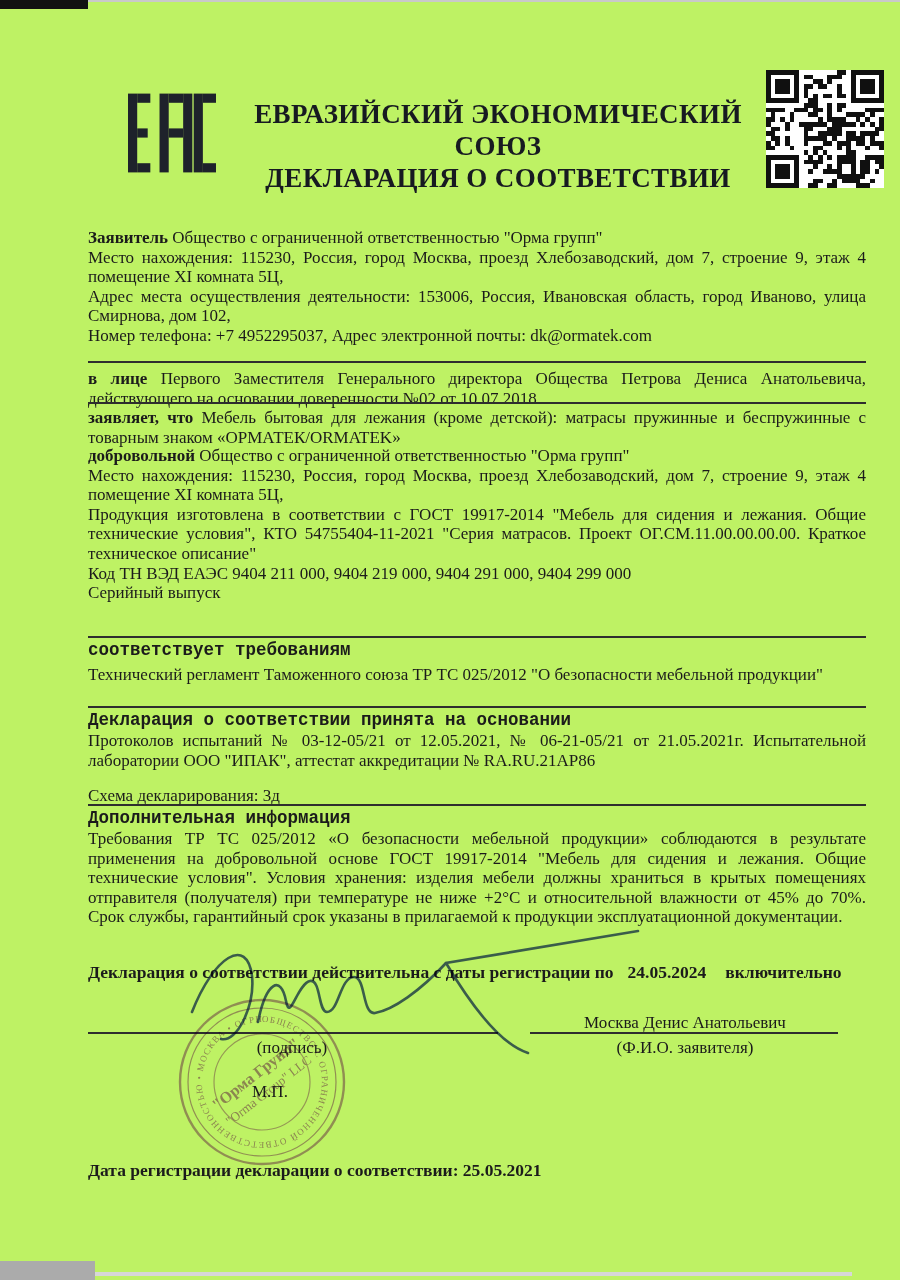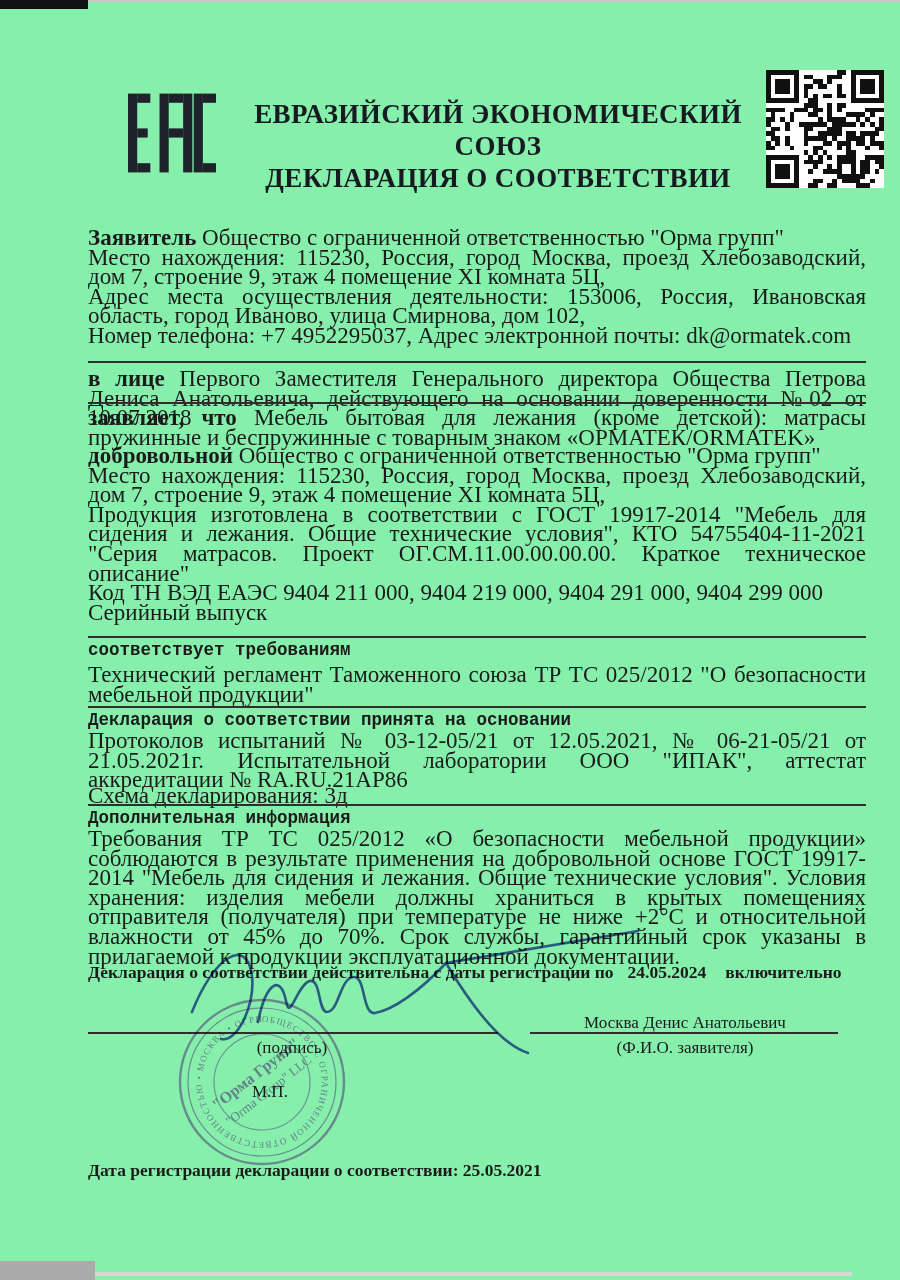--- a/index.html
+++ b/index.html
@@ -1,22 +1,22 @@
 <!DOCTYPE html>
 <html><head>
 <meta charset="utf-8">
 <style>
   html,body{margin:0;padding:0;background:#e8e8e8;}
   #page{
-    position:relative;width:900px;height:1280px;background:#86efac;
+    position:relative;width:900px;height:1280px;background:#bef264;
     font-family:"Liberation Serif","DejaVu Serif",serif;
     color:#1b1b1b;overflow:hidden;margin:0 auto;
   }
   .col{position:absolute;left:88px;width:778px;}
-  .body-text{font-size:23px;line-height:19.6px;text-align:justify;}
+  .body-text{font-size:17px;line-height:19.6px;text-align:justify;}
   .body-text p{margin:0;}
   b{font-weight:bold;}
   .rule{position:absolute;left:88px;width:778px;height:2px;background:#2e2e2e;}
   .heading{font-weight:bold;font-size:17.5px;line-height:19.6px;font-family:Liberation Mono, monospace;}
   
   #title-block{position:absolute;left:228px;top:98px;width:540px;text-align:center;
     font-weight:bold;font-size:27px;line-height:32px;color:#171a21;letter-spacing:.4px;}
   #eac-logo{position:absolute;left:128px;top:84px;}
   #qr{position:absolute;left:766px;top:64px;}
   

